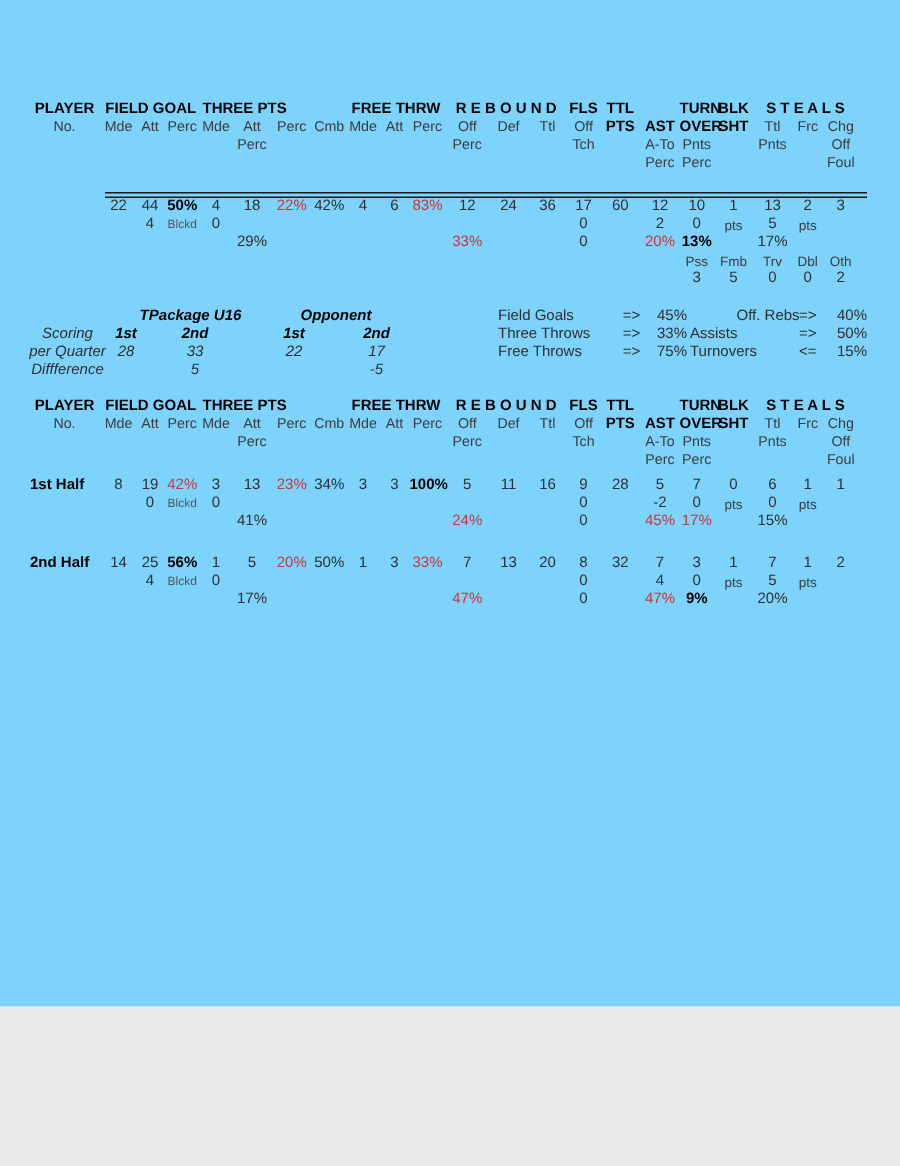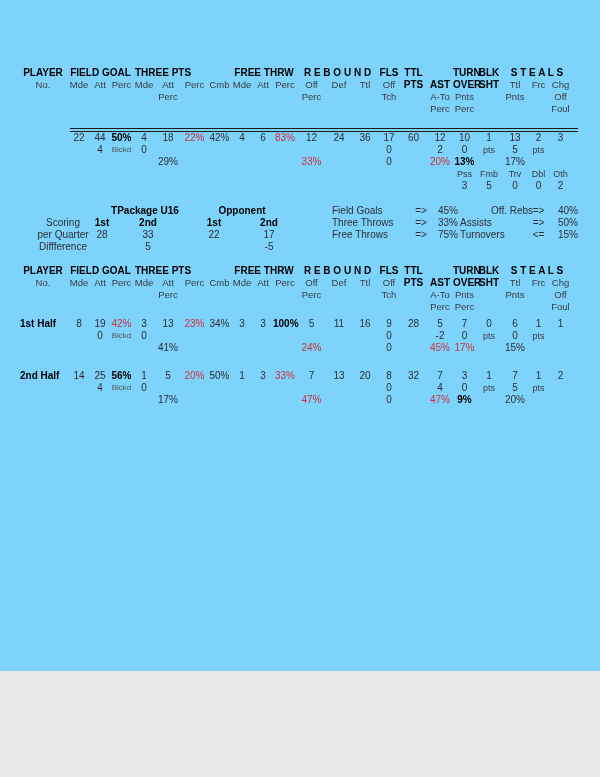--- a/index.html
+++ b/index.html
@@ -141,21 +141,21 @@
         <span class="cell sub" style="grid-column: 22 / span 1;">Oth</span>
       </div>
       <div class="grid-line" style="grid-template-columns: 50px 22px 20px 23px 22px 26px 27px 23px 22px 20px 24px 29px 26px 26px 22px 27px 26px 23px 26px 26px 21px 23px;">
         <span class="cell" style="grid-column: 18 / span 1;">3</span>
         <span class="cell" style="grid-column: 19 / span 1;">5</span>
         <span class="cell" style="grid-column: 20 / span 1;">0</span>
         <span class="cell" style="grid-column: 21 / span 1;">0</span>
         <span class="cell" style="grid-column: 22 / span 1;">2</span>
       </div>
     </div>
-    <div class="grid-block" style="left: 36px; top: 205px;">
+    <div class="grid-block" style="left: 18px; top: 205px; font-style: italic;">
       <div class="grid-line" style="grid-template-columns: 54px 24px 20px 28px 38px 28px 26px 30px;">
         <span class="cell b" style="grid-column: 2 / span 4;">TPackage U16</span>
         <span class="cell b" style="grid-column: 6 / span 3;">Opponent</span>
       </div>
       <div class="grid-line" style="grid-template-columns: 54px 24px 20px 28px 38px 28px 26px 30px;">
         <span class="cell" style="grid-column: 1 / span 1;">Scoring</span>
         <span class="cell b" style="grid-column: 2 / span 1;">1st</span>
         <span class="cell b" style="grid-column: 4 / span 1;">2nd</span>
         <span class="cell b" style="grid-column: 6 / span 1;">1st</span>
         <span class="cell b" style="grid-column: 8 / span 1;">2nd</span>

